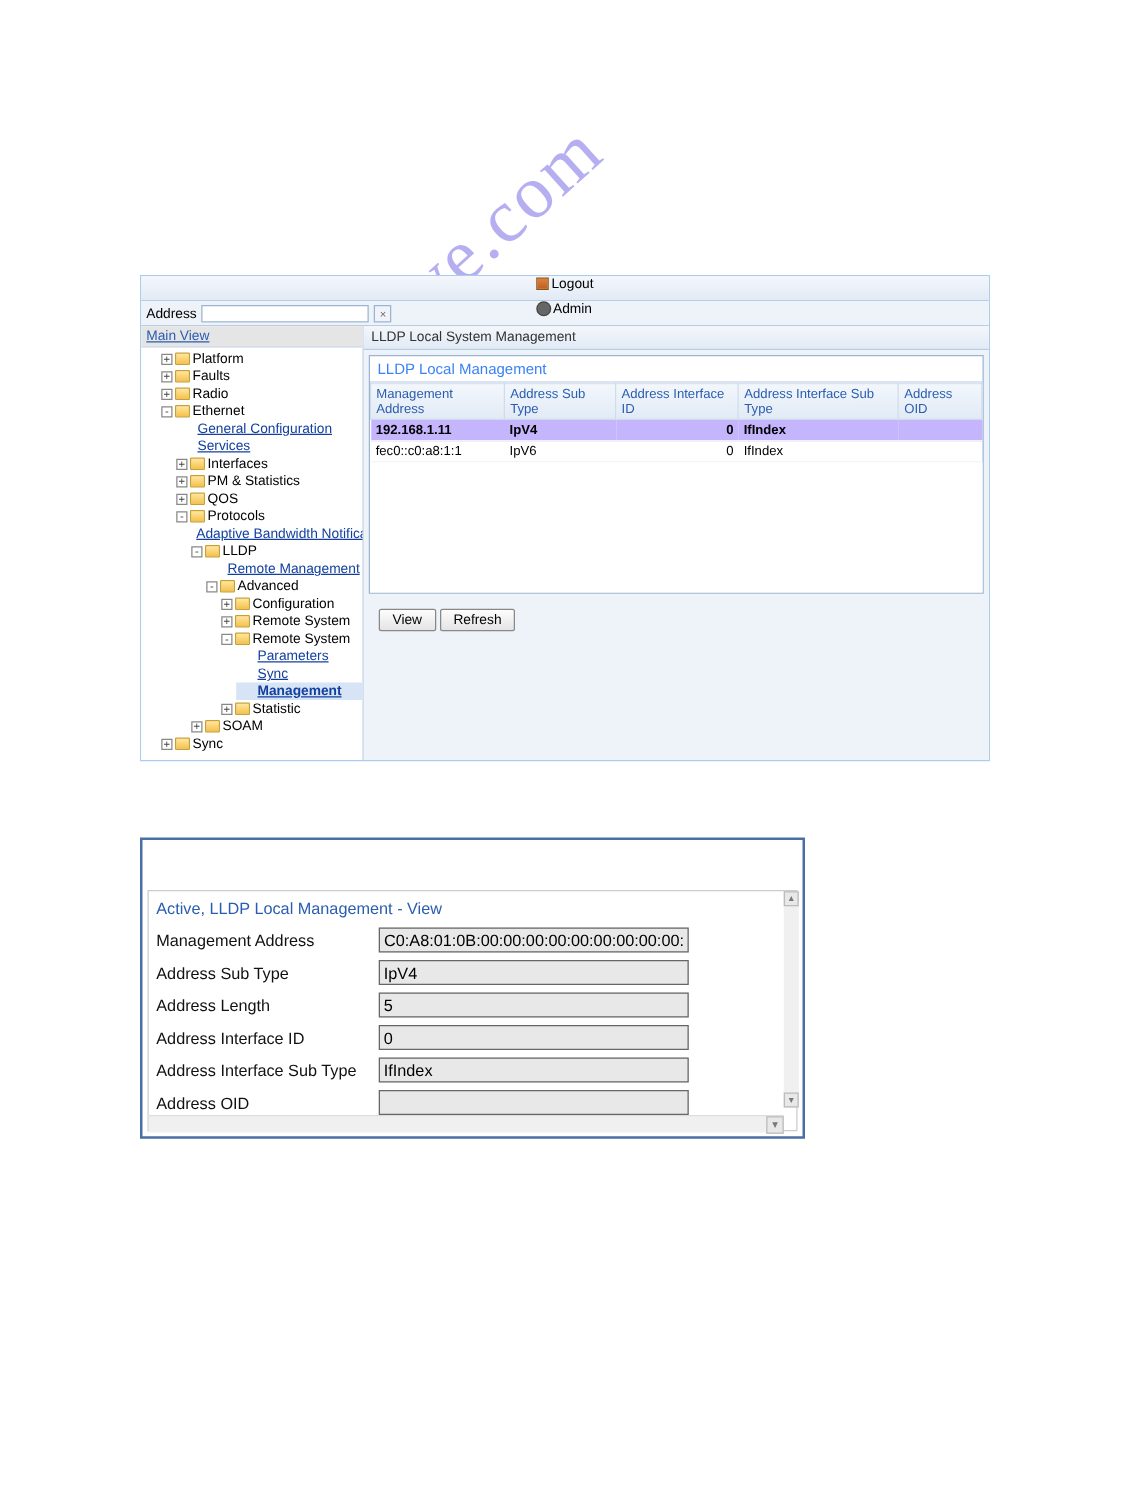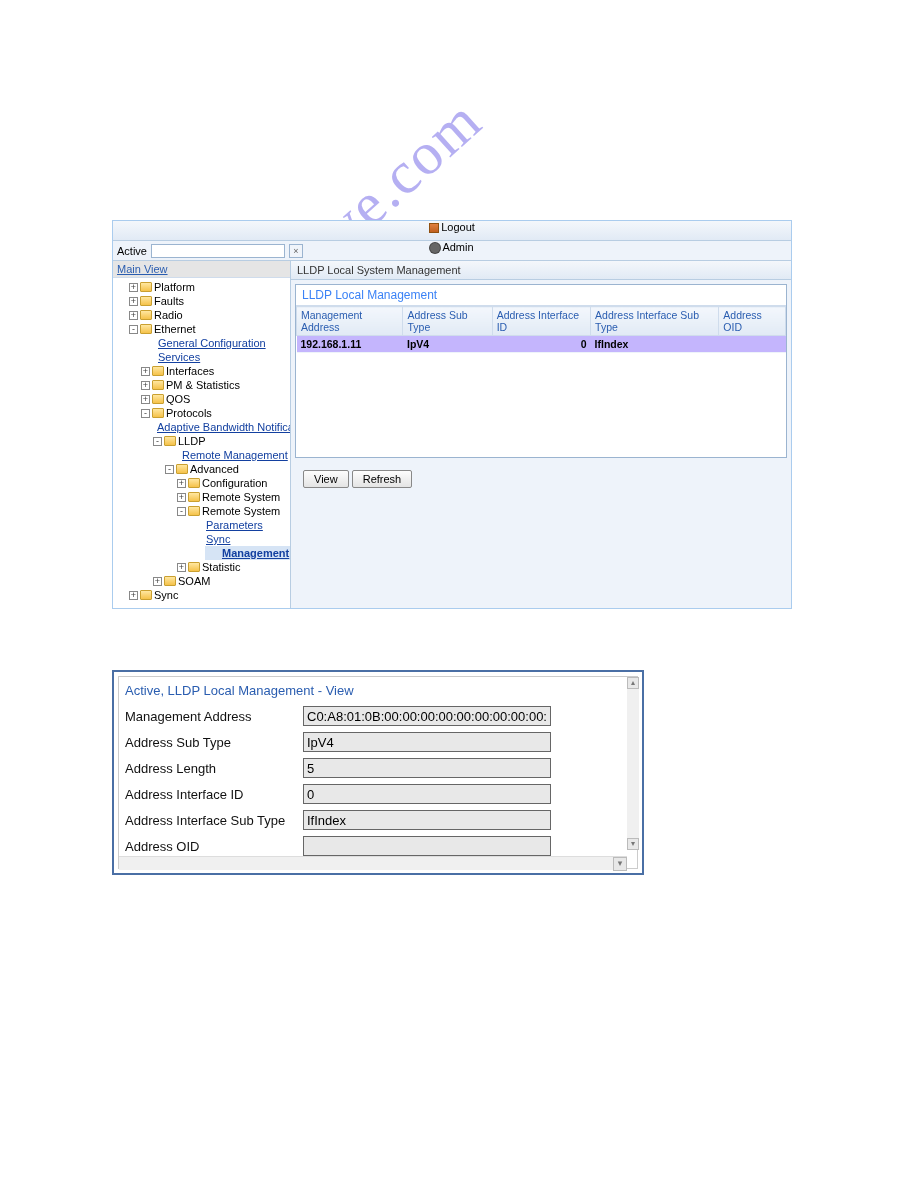--- a/index.html
+++ b/index.html
@@ -25,38 +25,38 @@
 
   .tree{padding:2px 0 6px 4px;overflow:hidden;}
   .tree ul{list-style:none;padding-left:12px;}
   .trow{display:flex;align-items:center;height:14px;gap:2px;white-space:nowrap;}
   .toggle{width:9px;height:9px;border:1px solid #888;font-size:9px;line-height:7px;text-align:center;color:#444;cursor:pointer;background:#fff;}
   .toggle.none{border:none;background:none;}
   .fld{width:12px;height:10px;background:linear-gradient(#ffe7a0,#f5c24a);border:1px solid #caa030;border-radius:1px;}
   .leaf{width:4px;}
   .tree a{color:#1340a0;text-decoration:underline;cursor:pointer;}
   .tree .plain{color:#000;text-decoration:none;}
-  .trow.sel{background:#d6e4f5;margin-left:16px;}
+  .trow.sel{background:#d6e4f5;}
   .trow.bold a{font-weight:bold;}
 
   .main{flex:1;background:#eef3fa;padding:0;}
   .title1{background:linear-gradient(#f4f7fb,#e1eaf5);border-bottom:1px solid #b8cde2;padding:3px 6px;color:#333;}
   .panel{margin:4px;border:1px solid #9bb4d0;background:#fff;}
   .title2{color:#3b82f6;padding:3px 6px;border-bottom:1px solid #cfdcec;font-size:12px;}
   table.grid{width:100%;border-collapse:collapse;font-size:10.5px;}
   table.grid th{background:linear-gradient(#f3f7fc,#e1eaf5);color:#2a5db0;font-weight:normal;text-align:left;padding:2px 4px;border:1px solid #cfdcec;}
   table.grid td{padding:2px 4px;border-bottom:1px solid #eef3fa;}
   table.grid tr.sel td{background:#c4b5fd;font-weight:bold;}
   .tblspace{height:104px;background:#fff;}
   .btns{padding:8px 12px;}
   .btn{border:1px solid #888;background:linear-gradient(#fdfdfd,#e4e4e4);padding:2px 10px;font-size:11px;cursor:pointer;border-radius:2px;}
 
   
   .dlg{position:absolute;top:670px;left:112px;width:532px;border:2px solid #4a6fa5;background:#fff;padding:4px;}
-  .dlginner{border:1px solid #ccc;padding:6px;position:relative;}
+  .dlginner{border:1px solid #ccc;padding:6px;position:relative;margin-top:36px;}
   .dlgtitle{color:#2a5db0;font-size:13px;margin-bottom:8px;}
   .frow{display:flex;align-items:center;margin:6px 0;}
   .flabel{width:178px;font-size:13px;color:#111;}
   .finput{width:248px;height:20px;border:1px solid #666;background:#e8e8e8;padding:0 3px;font-size:13px;color:#000;}
   .dlgbtns{margin-top:18px;padding-left:20px;}
   .dlgbtn{border:1px solid #555;background:linear-gradient(#fdfdfd,#e0e0e0);padding:5px 12px;font-size:13px;cursor:pointer;border-radius:2px;}
   .scrolltrack{position:absolute;right:-2px;top:0;bottom:18px;width:12px;background:#f0f0f0;}
   .scrollup{position:absolute;top:0;left:0;right:0;height:12px;border:1px solid #bbb;background:#e8e8e8;font-size:8px;text-align:center;color:#777;}
   .scrolldn{position:absolute;bottom:0;left:0;right:0;height:12px;border:1px solid #bbb;background:#e8e8e8;font-size:8px;text-align:center;color:#777;}
   .hscroll{position:absolute;left:0;right:10px;bottom:-2px;height:14px;background:#f0f0f0;border-top:1px solid #ddd;}
@@ -70,21 +70,21 @@
 
 <div class="watermark">manualshive.com</div>
 
 <div class="app">
   <div class="topbar">
     <span><span class="ico door"></span><span>Logout</span></span>
     <span><span class="ico gear"></span><span>Admin</span></span>
     <span><span class="tick">✔</span> <span>Connection</span></span>
   </div>
   <div class="filterbar">
-    <span>Active</span>
+    <span>Address</span>
     <input value="" style="">
     <span class="xbtn">×</span>
   </div>
   <div class="split">
     <div class="sidebar">
       <div class="mainview">Main View</div>
       <div class="tree">
         <ul>
           <li>
               <div class="trow">
@@ -276,20 +276,27 @@
           </tr>
             </thead>
           <tbody>
             <tr class="sel">
               <td>192.168.1.11</td>
               <td>IpV4</td>
               <td style="text-align:right">0</td>
               <td>IfIndex</td>
               <td></td>
             </tr>
+            <tr>
+              <td>fec0::c0:a8:1:1</td>
+              <td>IpV6</td>
+              <td style="text-align:right">0</td>
+              <td>IfIndex</td>
+              <td></td>
+            </tr>
           </tbody>
         </table>
         <div class="tblspace"></div>
       </div>
       <div class="btns">
         <button class="btn">View</button>
         <button class="btn">Refresh</button>
       </div>
     </div>
   </div>

